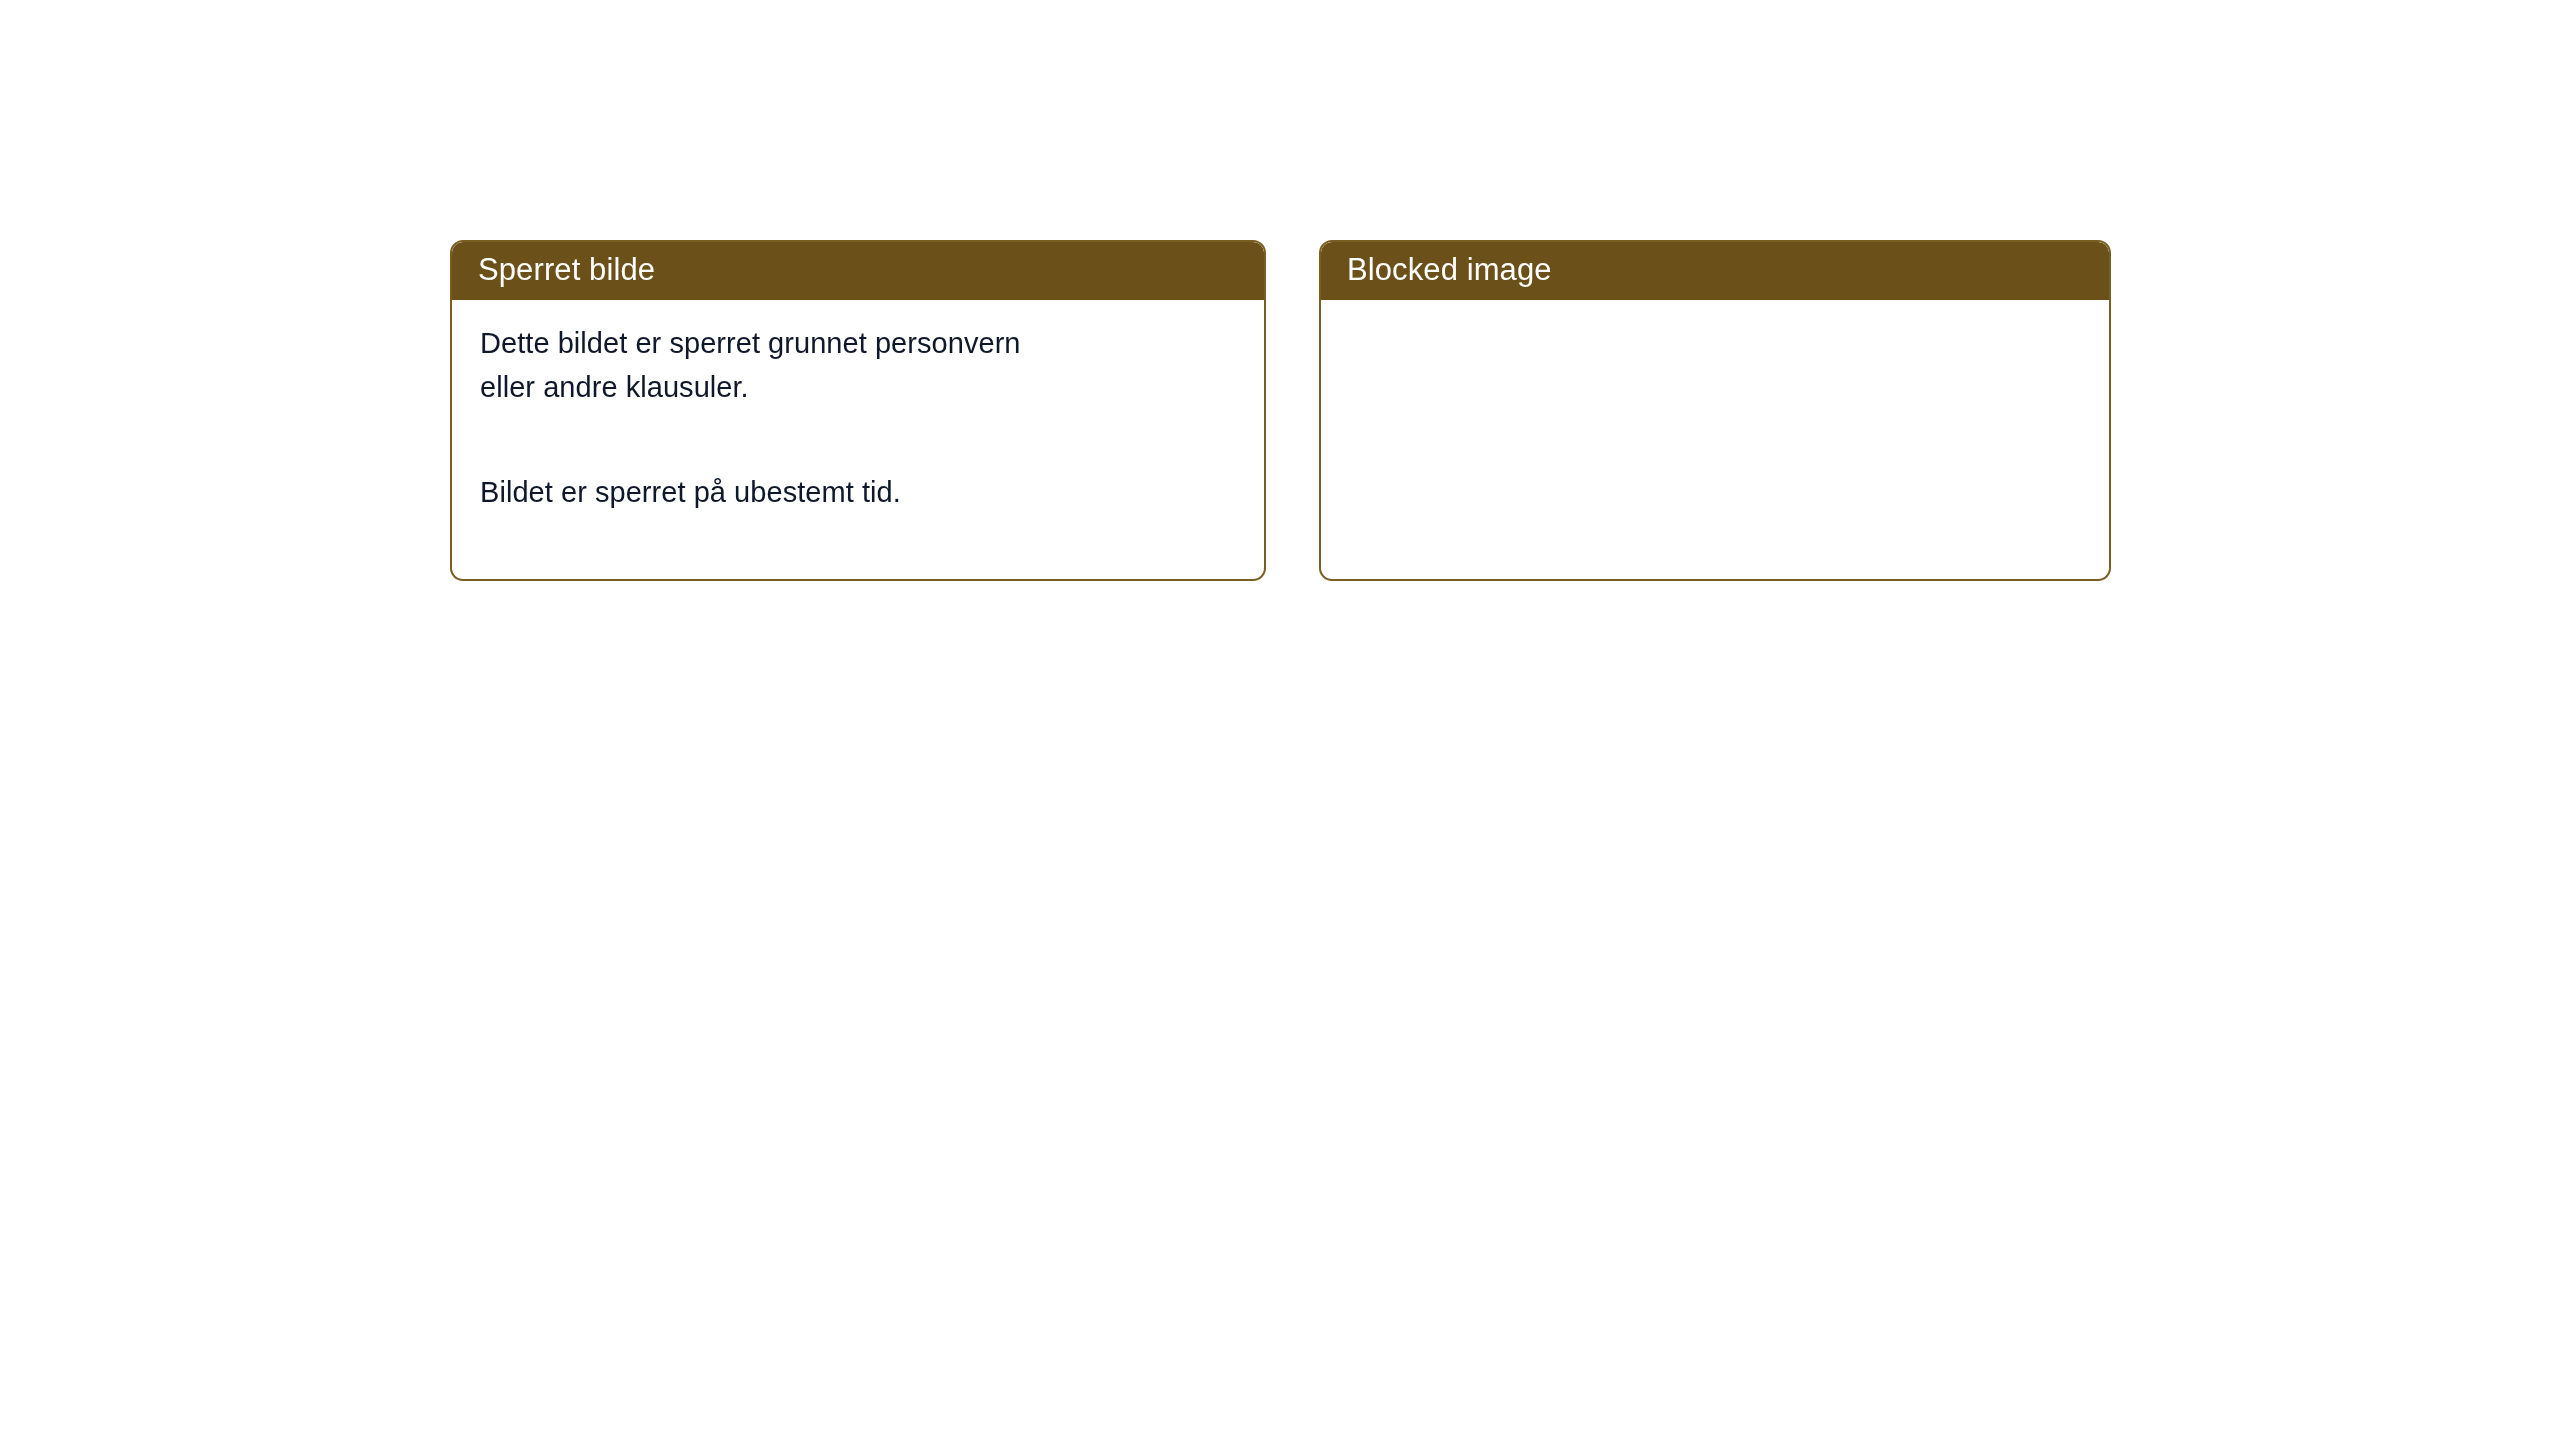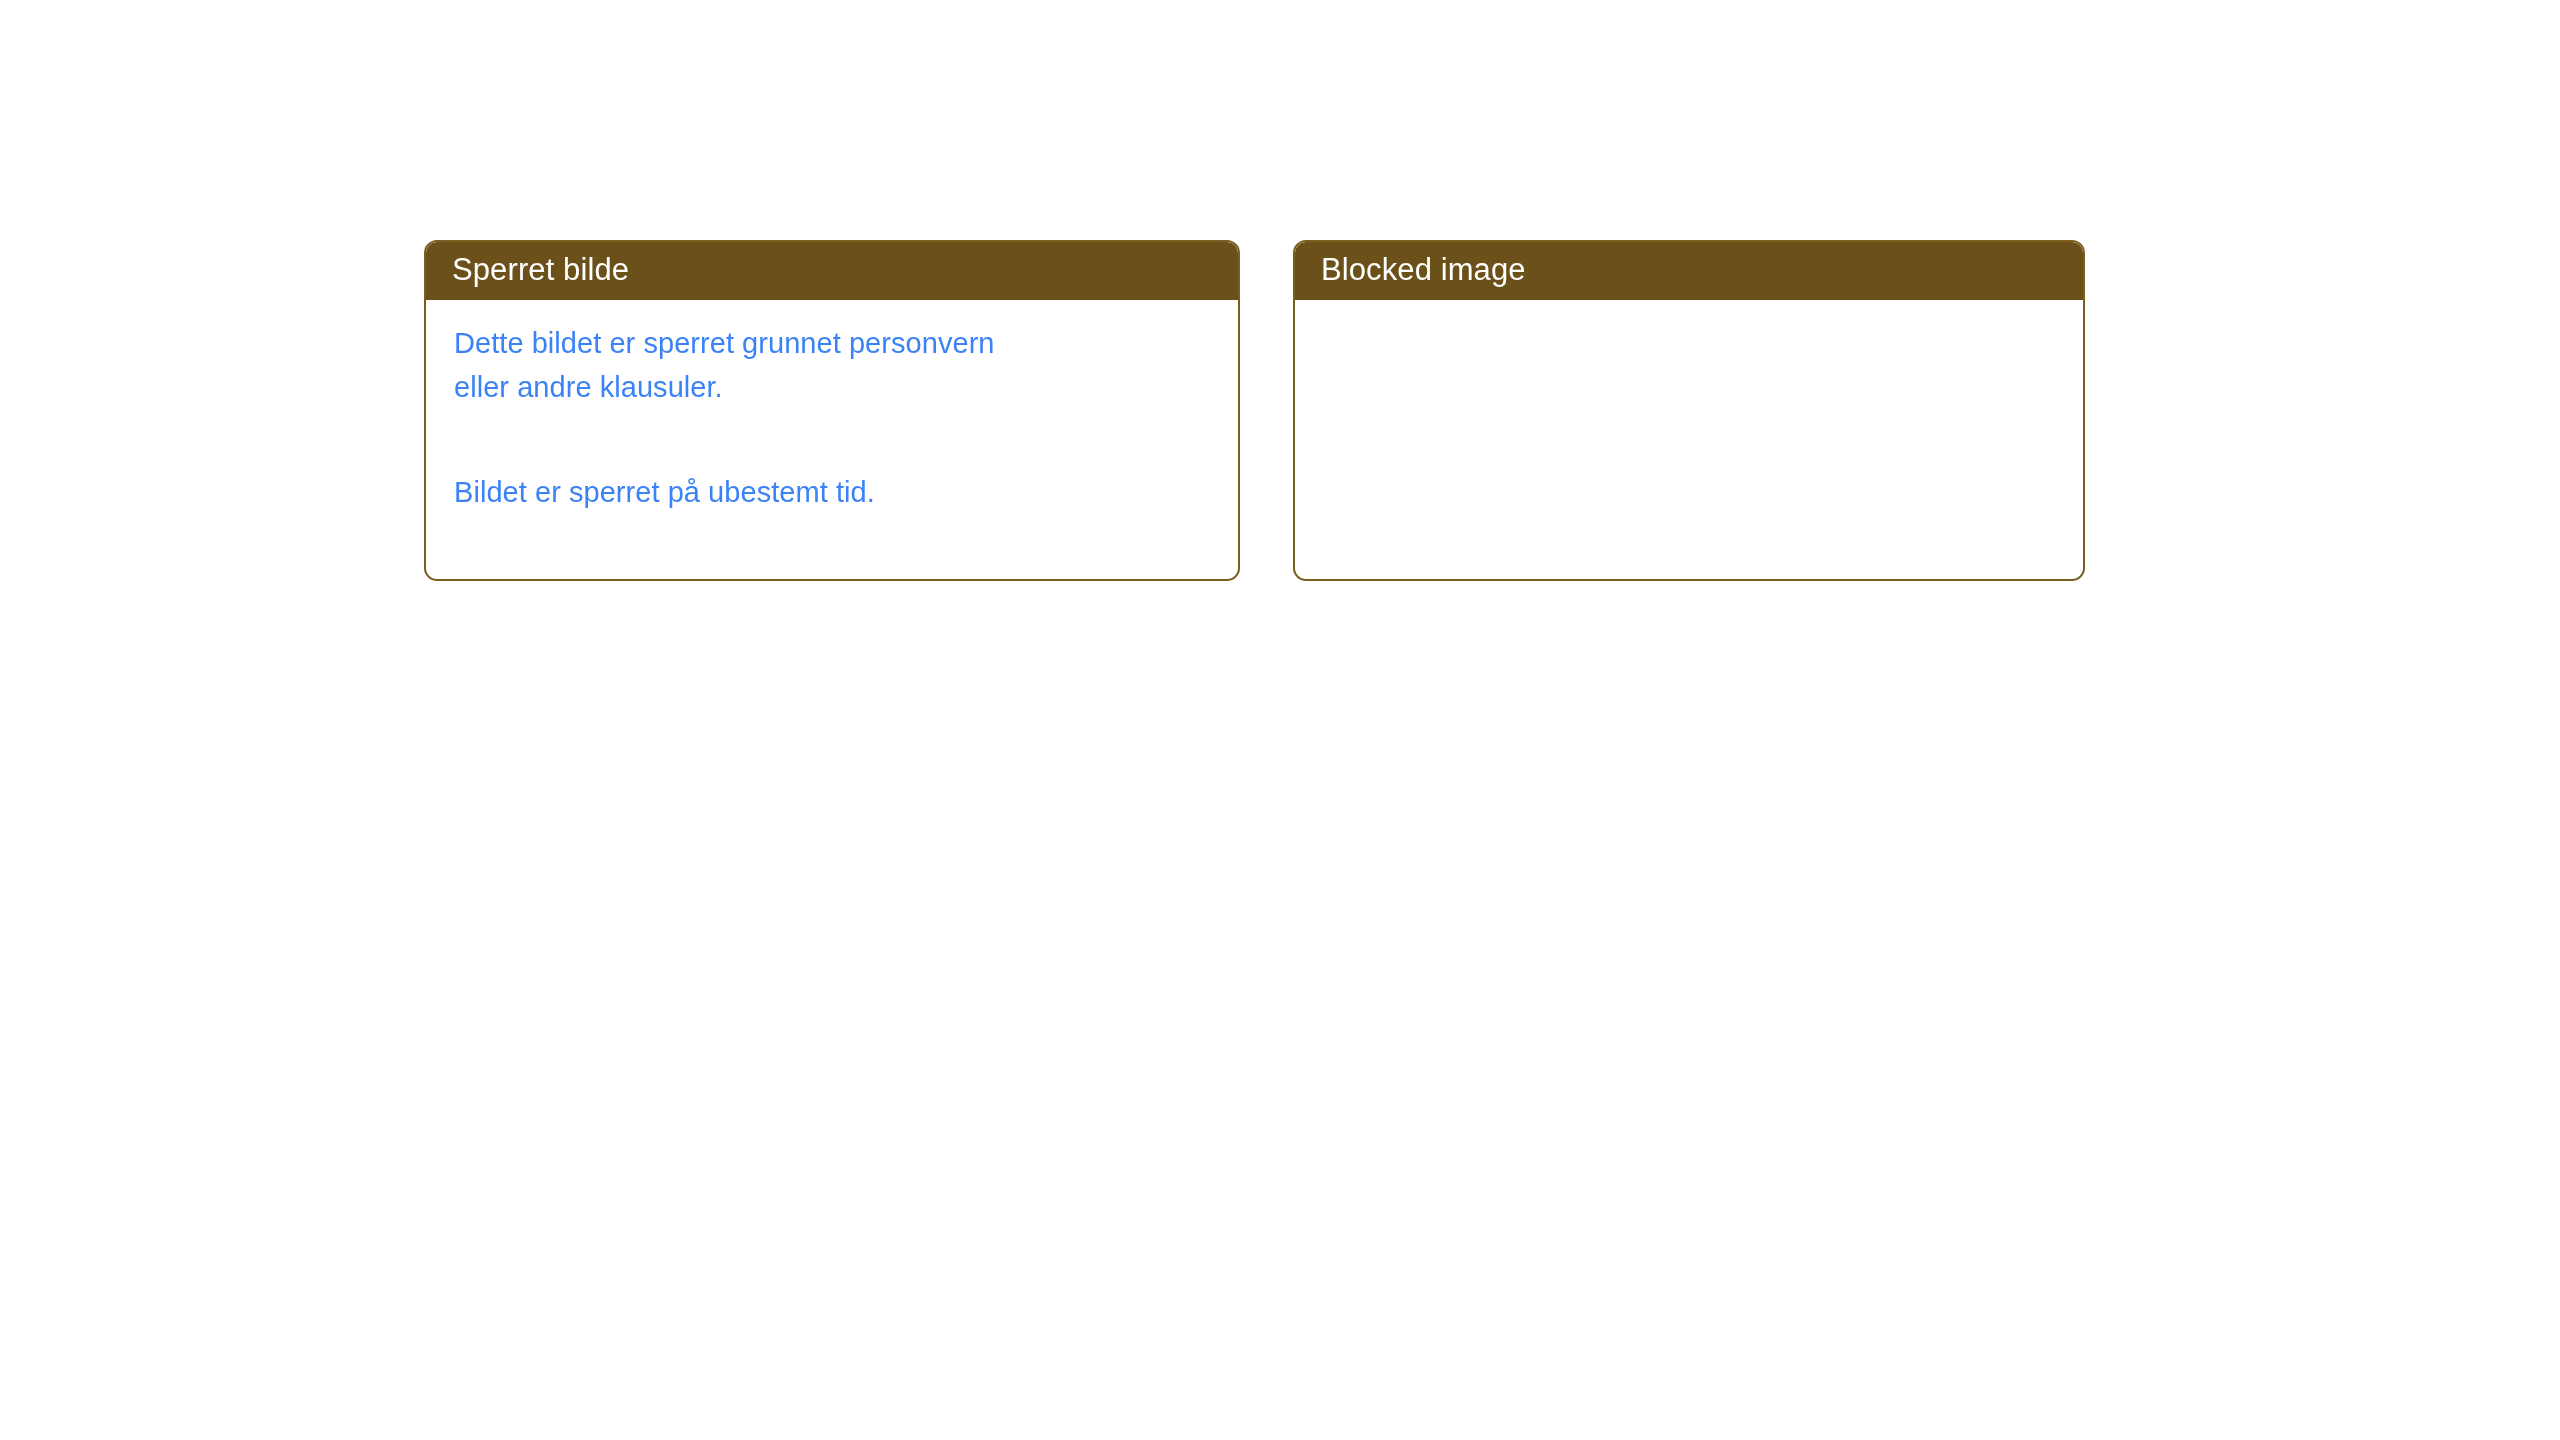--- a/index.html
+++ b/index.html
@@ -13,21 +13,21 @@
     height: 1440px;
     position: relative;
     overflow: hidden;
     font-family: "Liberation Sans", "DejaVu Sans", sans-serif;
     -webkit-font-smoothing: antialiased;
   }
 
   
   #notice-stage {
     position: absolute;
-    left: 424px;
+    left: 450px;
     top: 240px;
     width: 1661px;
     height: 432px;
   }
 
   .notice-card {
     position: absolute;
     top: 0;
     height: 341px;
     box-sizing: border-box;
@@ -69,21 +69,21 @@
     padding-bottom: 3px;
   }
 
   .notice-body {
     box-sizing: border-box;
     padding: 21px 24px 0 28px;
   }
 
   .notice-paragraph {
     margin: 0;
-    color: #3b82f6;
+    color: #0f172a;
     font-size: 29px;
     line-height: 44px;
     letter-spacing: 0.05px;
     white-space: pre-line;
   }
 
   .notice-paragraph + .notice-paragraph {
     margin-top: 61px;
   }
 </style>

